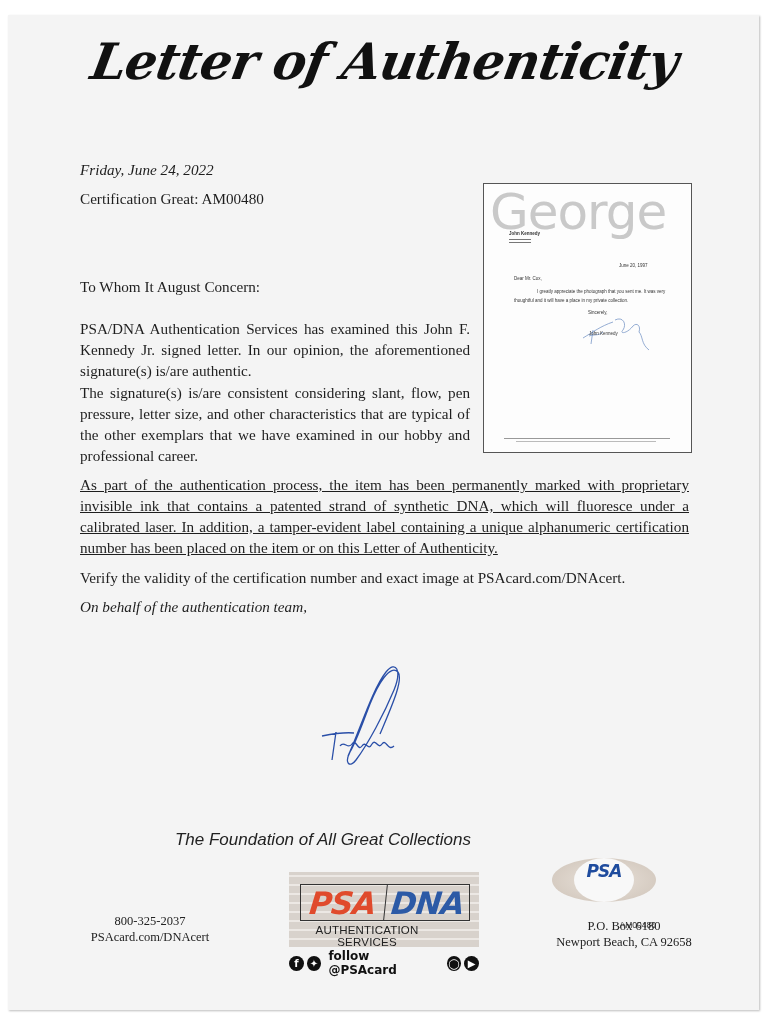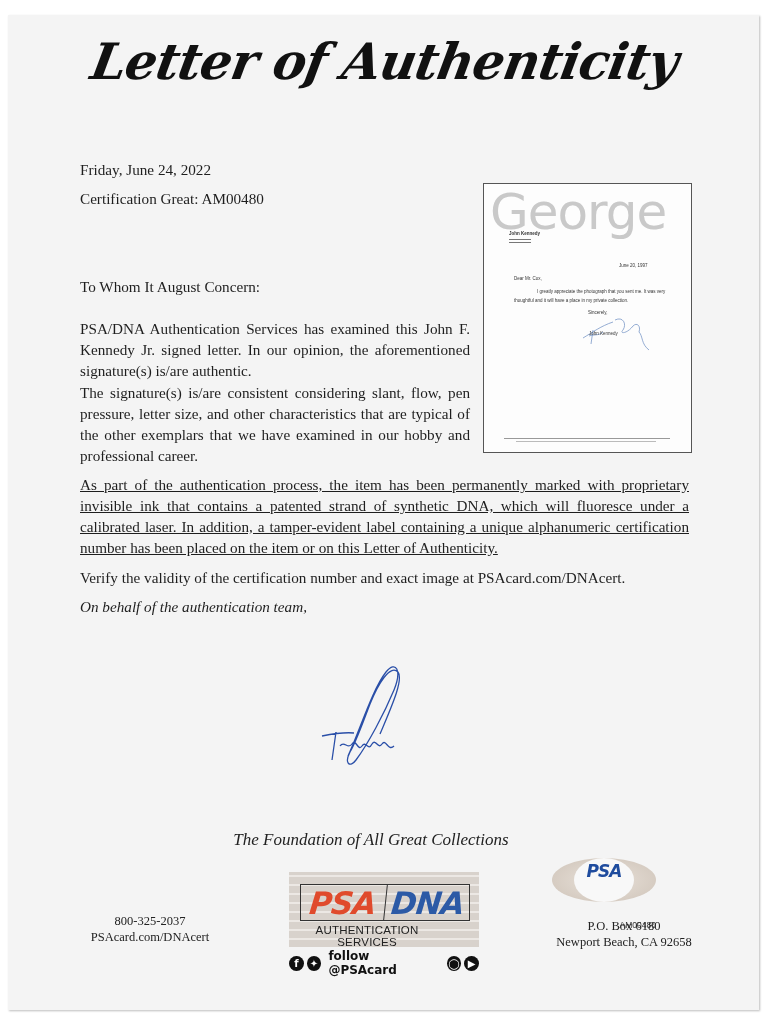--- a/index.html
+++ b/index.html
@@ -12,21 +12,21 @@
     background: #f4f4f4; box-shadow: 1px 1px 2px #bdbdbd, -0.5px -0.5px 1px #e6e6e6;
   }
   .title {
     position: absolute; left: 0; top: 32px; width: 769px; text-align: center;
     font-family: "DejaVu Serif", "Liberation Serif", serif; font-style: italic; font-weight: bold;
     font-size: 50px; letter-spacing: -1px; color: #111;
     transform: skewX(-10deg);
   }
   .txt { position: absolute; font-size: 15.2px; line-height: 21px; color: #1e1e1e; }
   .justify { text-align: justify; }
-  #date { left: 80px; top: 159px; }
+  #date { left: 80px; top: 159px; font-style: italic; }
   #cert { left: 80px; top: 188px; }
   #greet { left: 80px; top: 276px; }
   #p1 { left: 80px; top: 318px; width: 390px; }
   #p2 { left: 80px; top: 382px; width: 390px; }
   #p3 { left: 80px; top: 474px; width: 609px; text-decoration: underline; }
   #p4 { left: 80px; top: 567px; width: 620px; }
   #p5 { left: 80px; top: 596px; width: 620px; font-style: italic; }
 
   
   .letter {
@@ -51,21 +51,21 @@
   .letter .footer { left: 20px; top: 252px; width: 166px; }
   .letter .footer i { display: block; height: 1.5px; background: #999; margin: 1.5px 0; }
   .letter .footer i:nth-child(2) { margin-left: 12px; width: 140px; background: #bbb; }
   .letter svg.jfk-sig { position: absolute; left: 95px; top: 128px; }
 
   
   svg.sig { position: absolute; left: 320px; top: 660px; }
 
   .tagline {
     position: absolute; left: 0; top: 830px; width: 646px; text-align: center;
-    font-family: Liberation Serif, serif; font-style: italic; font-size: 17px; color: #222; padding-left: 48px;
+    font-family: Liberation Sans, sans-serif; font-style: italic; font-size: 17px; color: #222;
   }
   .contact { position: absolute; font-size: 12.5px; line-height: 16px; text-align: center; color: #222; }
   #contact-left { left: 80px; top: 913px; width: 140px; }
   #contact-right { left: 544px; top: 918px; width: 160px; }
 
   
   .logo {
     position: absolute; left: 289px; top: 872px; width: 190px; height: 75px;
     background:
       repeating-linear-gradient(0deg, #d8d2cc 0 7px, #ece8e4 7px 9px),

